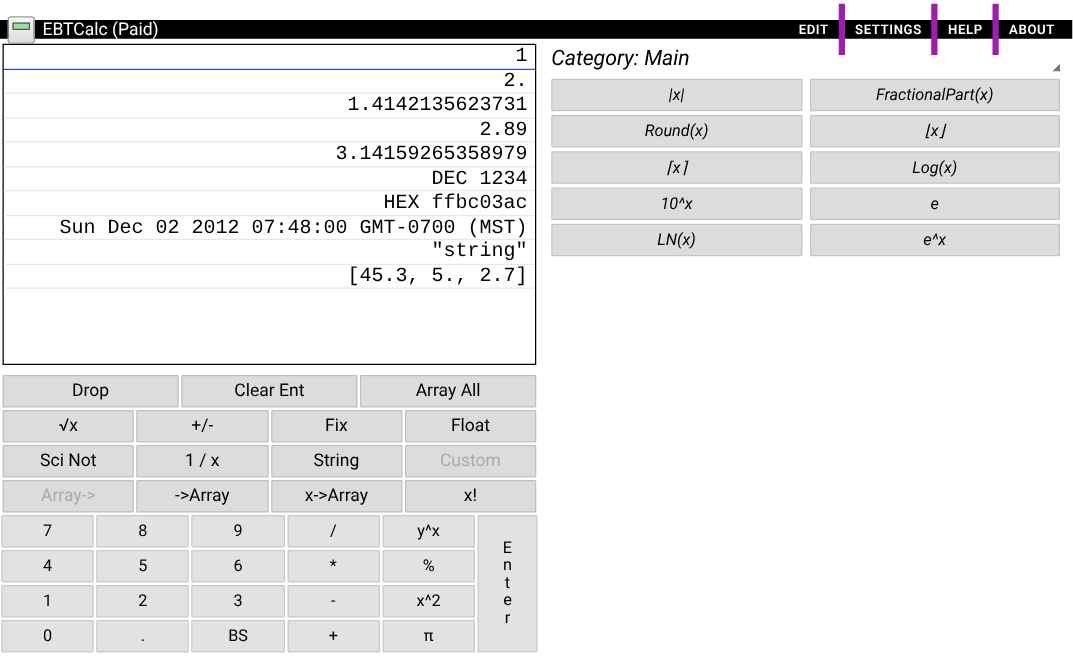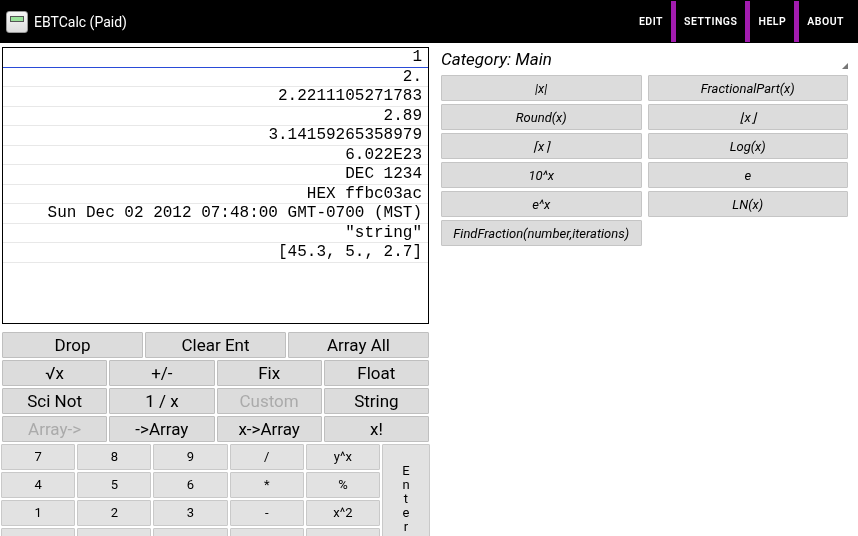--- a/index.html
+++ b/index.html
@@ -1,19 +1,19 @@
 <!DOCTYPE html>
 <html><head>
 <meta charset="utf-8">
 <style>
   * { box-sizing: border-box; margin: 0; padding: 0; font-family: "Segoe UI", Roboto, Arial, sans-serif; }
   body { width: 858px; height: 536px; background: #fff; overflow: hidden; font-size: 13px; }
 
   
-  .topbar { background: #000; color: #fff; height: 43px; display: flex; align-items: center; padding: 0 6px; }
+  .topbar { background: #000; color: #fff; height: 15px; display: flex; align-items: center; padding: 0 6px; margin-top: 16px; }
   .topbar .app-icon { width: 22px; height: 22px; margin-right: 6px; background: linear-gradient(#f7f7f7,#ddd); border: 1px solid #999; border-radius: 3px; position: relative; display:flex; align-items:center; justify-content:center; }
   .topbar .app-icon .lcd { width:14px; height:6px; background:#9be29b; border:1px solid #555; margin-top:-6px;}
   .topbar .app-title { font-size: 14px; }
   .topbar .spacer { flex: 1; }
   .topbar .menu-item { font-size: 10.5px; font-weight: 600; letter-spacing: .5px; padding: 4px 8px; line-height: 33px; cursor: pointer; }
   .topbar .menu-item.sep { border-left: 5px solid #a21caf; }
 
   
   .main { display: flex; height: calc(536px - 33px); }
   .left  { width: 431px; display: flex; flex-direction: column; }
@@ -21,21 +21,21 @@
 
   
   .stack-wrap { border: 1px solid #000; margin: 4px 2px 6px 2px; }
   .stack-line { text-align: right; padding: 0 6px; font-family: "Lucida Console","Courier New",monospace; font-size: 16px; line-height: 18.5px; border-bottom: 1px solid #e8e8e8; white-space: pre; }
   .stack-line.current { border-bottom: 1px solid #2a4bd7; }
   .stack-pad { height: 60px; }
 
   
   .funcpad { padding: 1px 1px 0 1px; }
   .frow { display: flex; }
-  .fbtn { flex:1; height: 26px; margin: 1px; background: #dcdcdc; border: 1px solid #bfbfbf; border-radius: 1px; font-size: 17px; display:flex; align-items:center; justify-content:center; cursor:pointer; }
+  .fbtn { flex:1; height: 26px; margin: 1px; background: #dcdcdc; border: 1px solid #bfbfbf; border-radius: 1px; font-size: 14px; display:flex; align-items:center; justify-content:center; cursor:pointer; }
   .fbtn.disabled { color: #aaa; }
 
   
   .keypad { display: flex; padding: 1px; }
   .kgrid { flex: 1; display: grid; grid-template-columns: repeat(5,1fr); grid-auto-rows: 26px; gap: 2px; }
   .kbtn { background:#e2e2e2; border:1px solid #c9c9c9; border-radius:1px; font-size:13px; display:flex; align-items:center; justify-content:center; cursor:pointer; }
   .enter { width: 48px; margin-left: 2px; background:#e2e2e2; border:1px solid #c9c9c9; border-radius:1px; display:flex; align-items:center; justify-content:center; cursor:pointer; }
   .enter-label { font-size:13px; text-align:center; line-height:14px; white-space:pre; }
 
   
@@ -59,24 +59,23 @@
   <div class="menu-item sep">ABOUT</div>
 </div>
 
 <div class="main">
 
   <div class="left">
 
     <div class="stack-wrap">
       <div class="stack-line current">1</div>
       <div class="stack-line">2.</div>
-      <div class="stack-line">2.2211105271783</div>
+      <div class="stack-line">1.4142135623731</div>
       <div class="stack-line">2.89</div>
       <div class="stack-line">3.14159265358979</div>
-      <div class="stack-line">6.022E23</div>
       <div class="stack-line">DEC 1234</div>
       <div class="stack-line">HEX ffbc03ac</div>
       <div class="stack-line">Sun Dec 02 2012 07:48:00 GMT-0700 (MST)</div>
       <div class="stack-line">"string"</div>
       <div class="stack-line">[45.3, 5., 2.7]</div>
       <div class="stack-pad"></div>
     </div>
 
     <div class="funcpad">
       <div class="frow">
@@ -86,22 +85,22 @@
       </div>
       <div class="frow">
         <div class="fbtn">√x</div>
         <div class="fbtn">+/-</div>
         <div class="fbtn">Fix</div>
         <div class="fbtn">Float</div>
       </div>
       <div class="frow">
         <div class="fbtn">Sci Not</div>
         <div class="fbtn">1 / x</div>
+        <div class="fbtn">String</div>
         <div class="fbtn disabled">Custom</div>
-        <div class="fbtn">String</div>
       </div>
       <div class="frow">
         <div class="fbtn disabled">Array-&gt;</div>
         <div class="fbtn">-&gt;Array</div>
         <div class="fbtn">x-&gt;Array</div>
         <div class="fbtn">x!</div>
       </div>
     </div>
 
     <div class="keypad">
@@ -147,18 +146,17 @@
     </div>
     <div class="catgrid">
       <div class="catbtn">|x|</div>
       <div class="catbtn">FractionalPart(x)</div>
       <div class="catbtn">Round(x)</div>
       <div class="catbtn">⌊x⌋</div>
       <div class="catbtn">⌈x⌉</div>
       <div class="catbtn">Log(x)</div>
       <div class="catbtn">10^x</div>
       <div class="catbtn">e</div>
+      <div class="catbtn">LN(x)</div>
       <div class="catbtn">e^x</div>
-      <div class="catbtn">LN(x)</div>
-      <div class="catbtn">FindFraction(number,iterations)</div>
     </div>
   </div>
 </div>
 
 </body></html>

